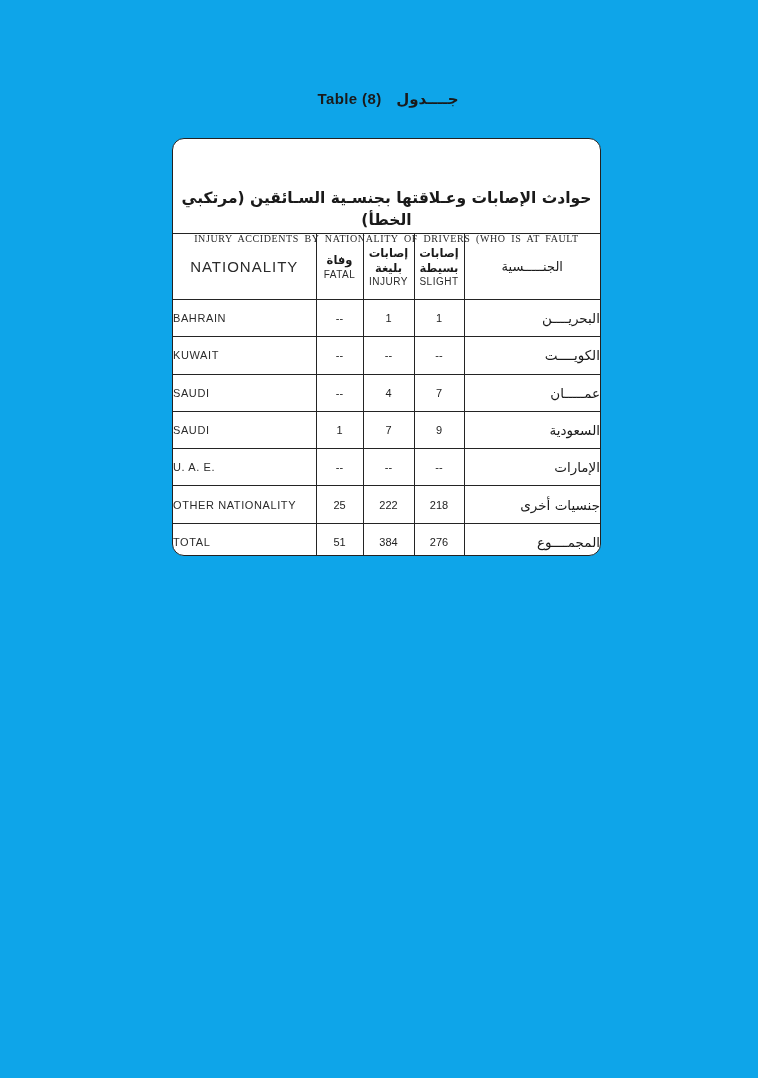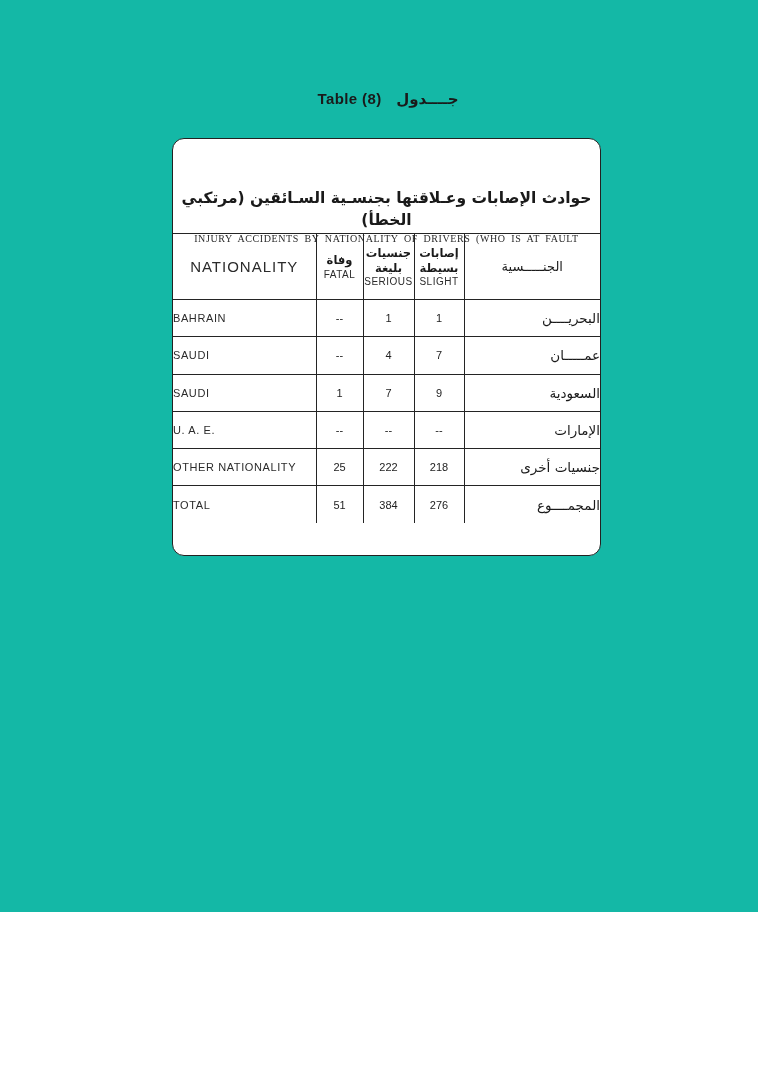--- a/index.html
+++ b/index.html
@@ -6,22 +6,22 @@
   html, body {
     width: 758px; height: 1078px;
     background: #ffffff;
     color: #1a1a1a;
     font-family: "Liberation Sans", "DejaVu Sans", sans-serif;
     position: relative;
     overflow: hidden;
   }
   .page {
     position: absolute; inset: 0;
-    width: 758px; height: 912px;
-    background: #14b8a6;
+    width: 758px; height: 1078px;
+    background: #0ea5e9;
   }
 
   
   .doc-title {
     position: absolute;
     top: 90px; left: 0; width: 758px;
     text-align: center;
     transform: translateX(9px);
     font-size: 15px;
     font-weight: bold;
@@ -171,42 +171,49 @@
         <tr>
           <th class="hdr-nat">NATIONALITY</th>
           <th>
             <div class="hdr-stack">
               <span class="hdr-ar">وفاة</span>
               <span class="hdr-en">FATAL</span>
             </div>
           </th>
           <th>
             <div class="hdr-stack">
-              <span class="hdr-ar">جنسيات بليغة</span>
-              <span class="hdr-en">SERIOUS</span>
+              <span class="hdr-ar">إصابات بليغة</span>
+              <span class="hdr-en">INJURY</span>
             </div>
           </th>
           <th>
             <div class="hdr-stack">
               <span class="hdr-ar">إصابات بسيطة</span>
               <span class="hdr-en">SLIGHT</span>
             </div>
           </th>
           <th class="hdr-ar-nat">الجنـــــسية</th>
         </tr>
       </thead>
       <tbody>
         <tr>
           <td class="cell-en">BAHRAIN</td>
           <td class="cell-num">--</td>
           <td class="cell-num">1</td>
           <td class="cell-num">1</td>
           <td class="cell-ar">البحريــــن</td>
         </tr>
         <tr>
+          <td class="cell-en">KUWAIT</td>
+          <td class="cell-num">--</td>
+          <td class="cell-num">--</td>
+          <td class="cell-num">--</td>
+          <td class="cell-ar">الكويــــت</td>
+        </tr>
+        <tr>
           <td class="cell-en">SAUDI</td>
           <td class="cell-num">--</td>
           <td class="cell-num">4</td>
           <td class="cell-num">7</td>
           <td class="cell-ar">عمـــــان</td>
         </tr>
         <tr>
           <td class="cell-en">SAUDI</td>
           <td class="cell-num">1</td>
           <td class="cell-num">7</td>

